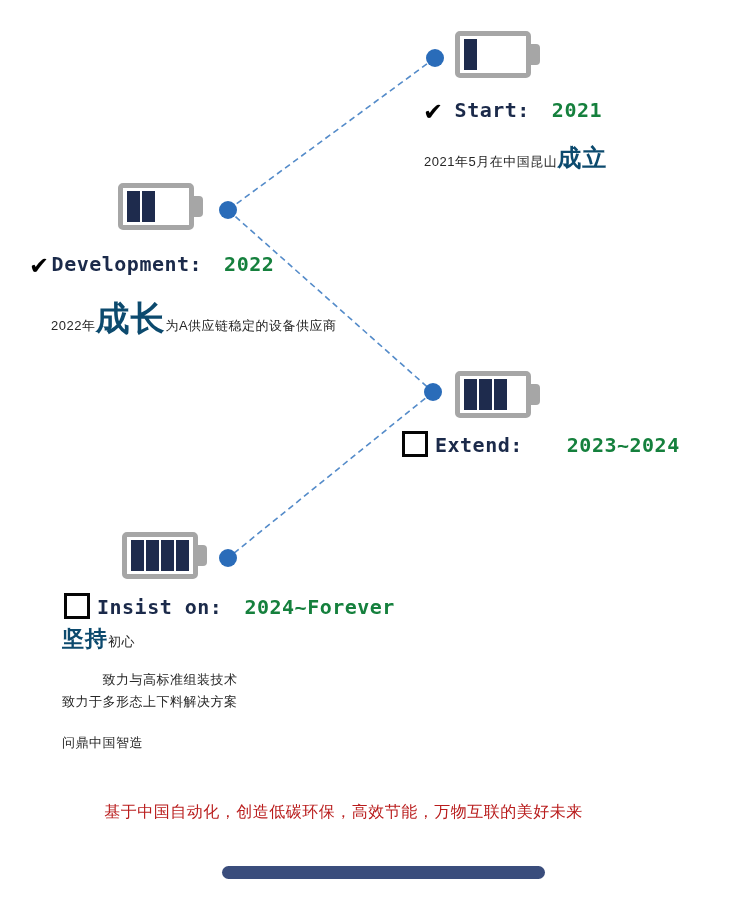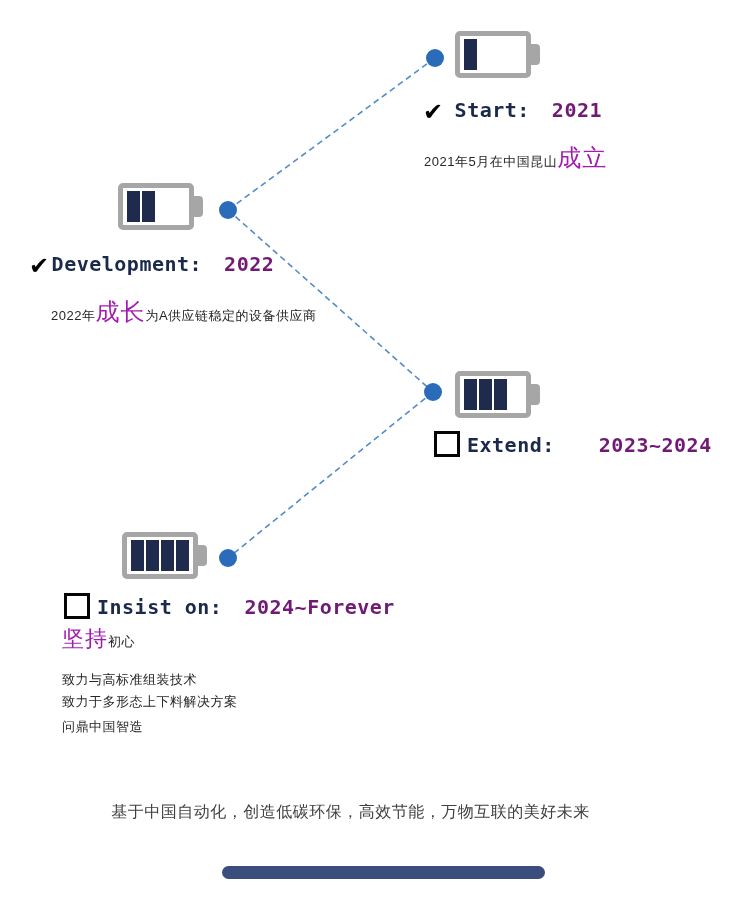--- a/index.html
+++ b/index.html
@@ -19,48 +19,48 @@
   .battery-bars .bar{width:13px;height:31px;background:#1e2b4d;display:block;}
   .battery-nub{width:9px;height:21px;background:#a6a6a6;border-radius:0 4px 4px 0;}
 
   
   .heading{
     position:absolute;display:flex;align-items:flex-end;z-index:2;
     font-family:"DejaVu Sans Mono","Liberation Mono",monospace;
     font-weight:bold;font-size:20px;color:#1b2a4a;white-space:nowrap;letter-spacing:0.5px;
   }
   .heading .label{line-height:1.25;margin-top:12px;}
-  .heading .period{color:#701a75;margin-left:22px;line-height:1.25;}
+  .heading .period{color:#15803d;margin-left:22px;line-height:1.25;}
   .heading.gap-wide .period{margin-left:44px;}
   .check{
     font-family:"DejaVu Sans",sans-serif;font-size:24px;line-height:1;color:#000000;
     margin-right:2px;position:relative;top:1px;
   }
   .check.spaced{margin-right:11px;}
   .checkbox{
     width:26px;height:26px;box-sizing:border-box;border:3px solid #050505;background:#ffffff;
     margin-right:7px;margin-bottom:1px;
   }
 
   
   .desc{position:absolute;z-index:2;color:#262626;font-size:15px;letter-spacing:0.5px;}
   .cn{font-size:13px;color:#262626;}
-  .cn-big{font-size:24px;font-weight:normal;color:#a21caf;letter-spacing:1px;}
-  .cn-big.grow{font-size:24px;}
+  .cn-big{font-size:24px;font-weight:bold;color:#0c4a6e;letter-spacing:1px;}
+  .cn-big.grow{font-size:34px;}
   .cn-big.keep{font-size:22px;}
   .desc.two-line{width:302px;line-height:43px;}
   .desc .extra{line-height:22px;}
-  .desc .extra.first{margin-top:15px;}
-  .desc .extra.last{margin-top:3px;}
+  .desc .extra.first{margin-top:15px;text-align:right;}
+  .desc .extra.last{margin-top:19px;}
   .desc .line1{margin-bottom:12px;}
 
   
   .footer-line{
-    position:absolute;left:15px;width:671px;text-align:center;z-index:2;
-    font-size:16px;color:#404040;letter-spacing:0.5px;
+    position:absolute;left:8px;width:671px;text-align:center;z-index:2;
+    font-size:16px;color:#b91c1c;letter-spacing:0.5px;
   }
   .pill{
     position:absolute;left:222px;top:866px;width:323px;height:13px;border-radius:7px;
     background:#3a4d7c;z-index:2;
   }
 </style>
 </head>
 <body>
 
 <div class="canvas">
@@ -113,21 +113,21 @@
   <div class="battery" style="left:455px;top:371px">
     <div class="battery-body">
       <div class="battery-bars">
           <span class="bar"></span>
           <span class="bar"></span>
           <span class="bar"></span>
         </div>
     </div>
     <div class="battery-nub"></div>
   </div>
-  <div class="heading gap-wide" style="left:434px;top:421px">
+  <div class="heading gap-wide" style="left:402px;top:421px">
     <span class="checkbox"></span>
     <span class="label">Extend:</span>
     <span class="period">2023~2024</span>
   </div>
 
   <div class="battery" style="left:122px;top:532px">
     <div class="battery-body">
       <div class="battery-bars">
           <span class="bar"></span>
           <span class="bar"></span>

